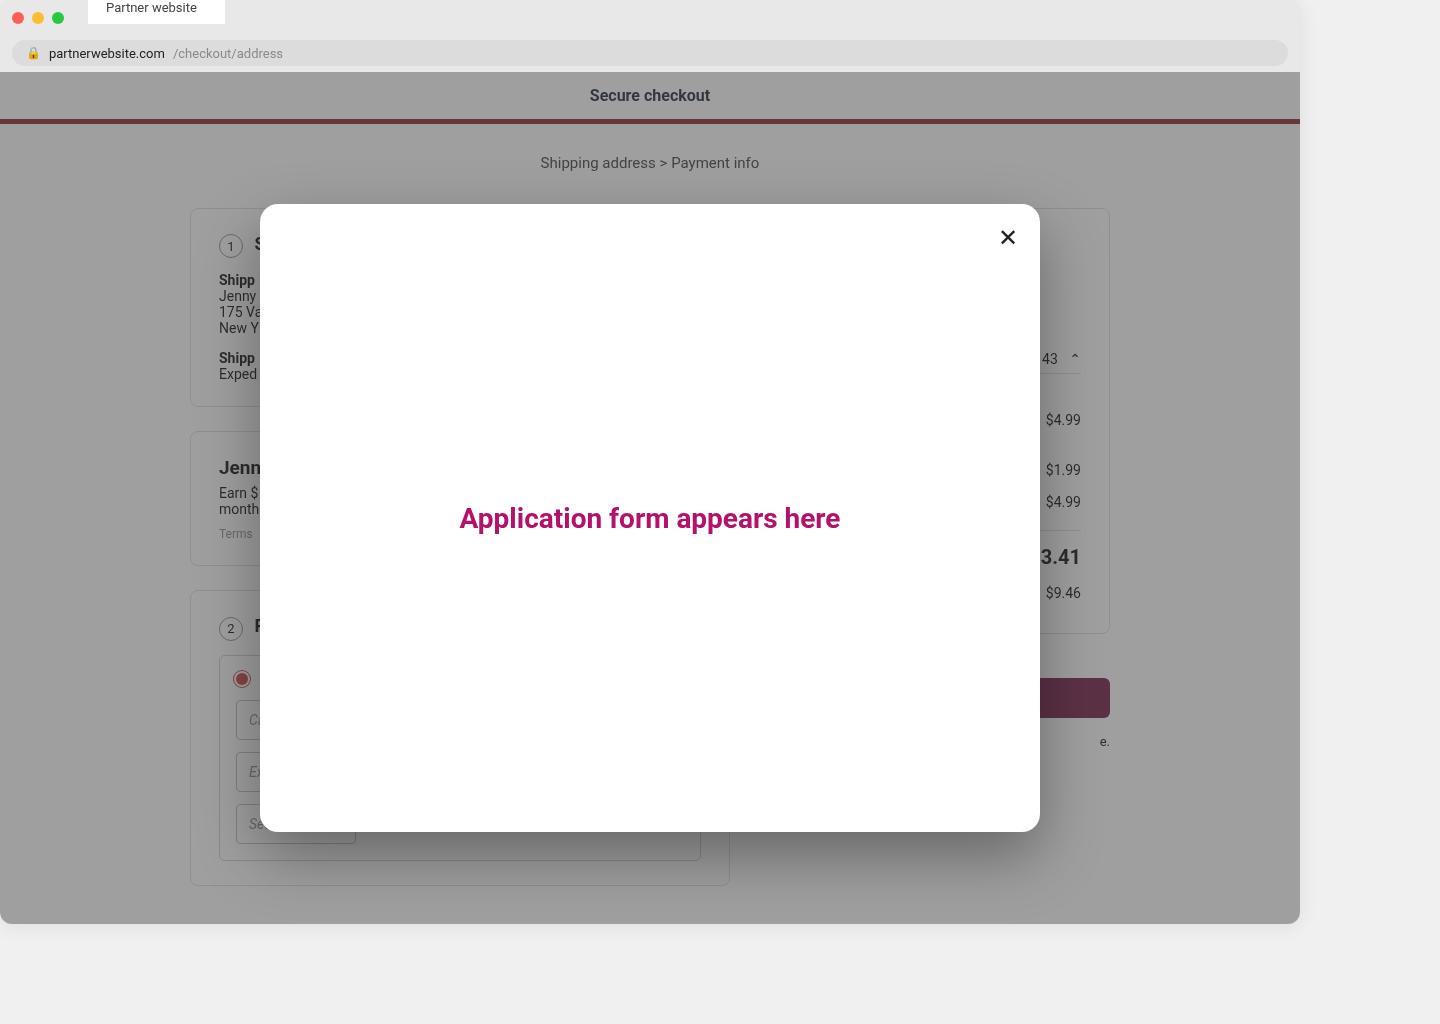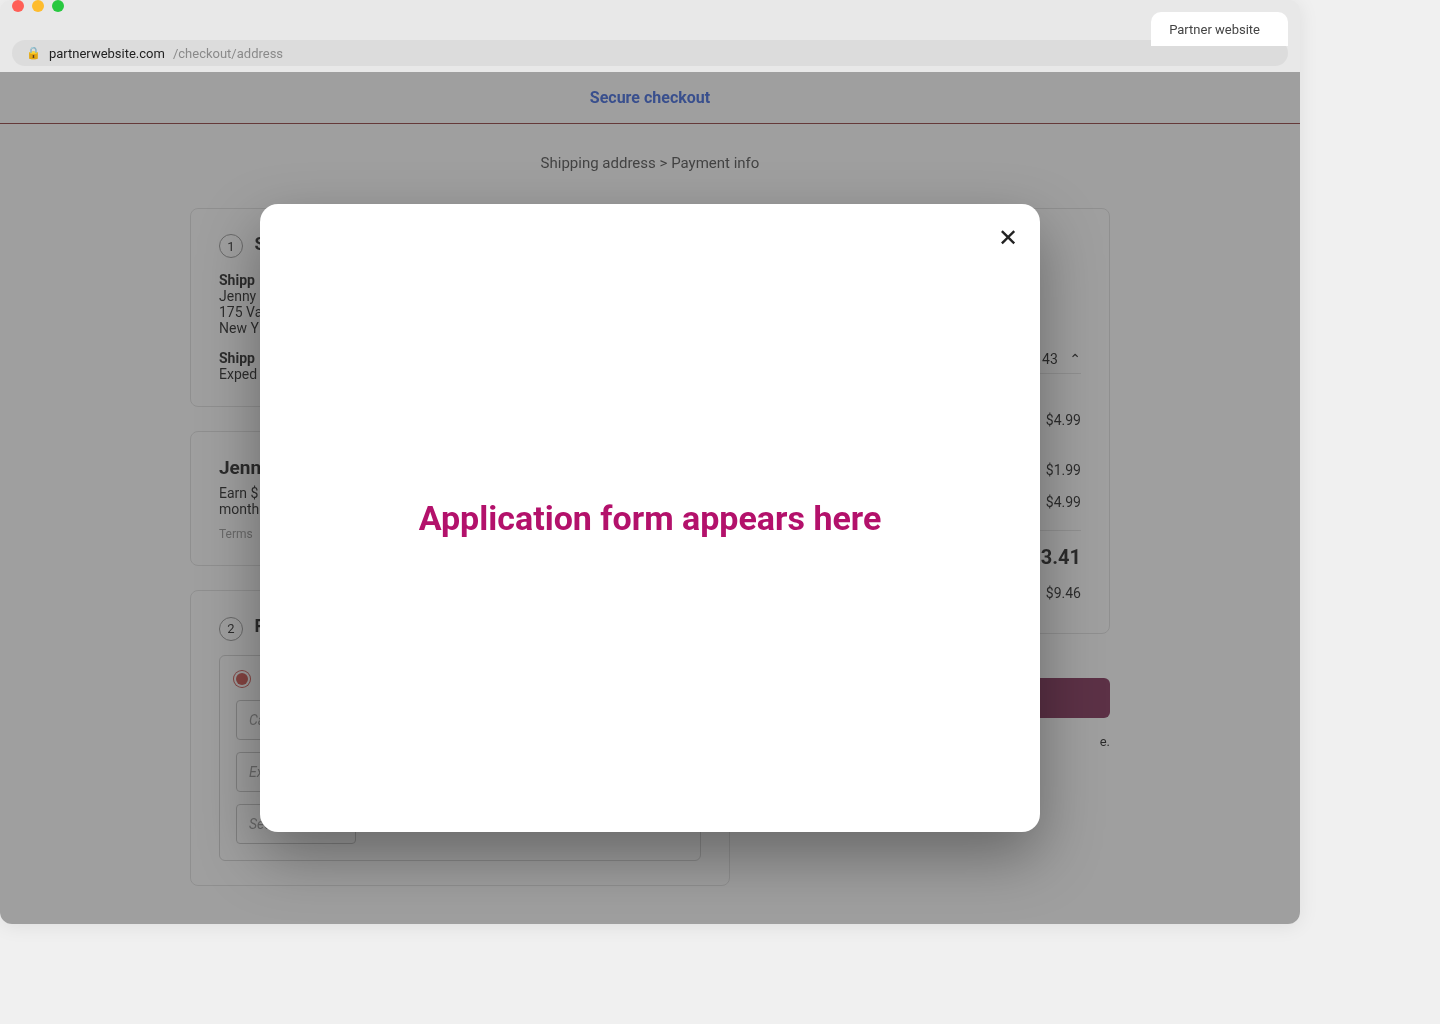--- a/index.html
+++ b/index.html
@@ -19,24 +19,23 @@
     border-radius: 12px;
     overflow: hidden;
     position: relative;
     box-shadow: 0 2px 20px rgba(0,0,0,0.08);
   }
   
   .browser-chrome {
     height: 40px;
     background: #e8e8e8;
     display: flex;
-    align-items: flex-start;
-    padding: 0 12px;
-    position: relative;
-    flex-direction: column;
+    align-items: flex-end;
+    padding: 16px 12px;
+    position: relative;
   }
   .traffic-lights { display: flex; gap: 8px; padding-right: 16px; }
   .traffic-dot { width: 12px; height: 12px; border-radius: 50%; }
   .dot-red { background: #ff5f57; }
   .dot-yellow { background: #febc2e; }
   .dot-green { background: #28c840; }
   .tab {
     background: #fff;
     border-radius: 10px 10px 0 0;
     padding: 10px 28px 10px 18px;
@@ -66,27 +65,27 @@
   .addr-field .lock { font-size: 12px; }
   .addr-field .path { color: #8a8a8a; }
   
   .page {
     background: #fff;
     height: calc(924px - 72px);
     position: relative;
   }
   .page-header {
     height: 52px;
-    border-bottom: 1px solid #7f1d1d;
+    border-bottom: 5px solid #7f1d1d;
     display: flex;
     align-items: center;
     justify-content: center;
     font-weight: 700;
     font-size: 16px;
-    color: #1d4ed8;
+    color: #0f172a;
   }
   .page-inner {
     padding: 30px 190px 0 190px;
   }
   .breadcrumb {
     text-align: center;
     font-size: 15px;
     color: #333;
     margin-bottom: 36px;
   }
@@ -191,21 +190,21 @@
   .modal-close {
     position: absolute;
     top: 22px; right: 22px;
     font-size: 24px;
     line-height: 1;
     cursor: pointer;
     color: #222;
     background: none; border: none;
   }
   .modal-text {
-    font-size: 34px;
+    font-size: 28px;
     font-weight: 700;
     color: #b3116b;
   }
 </style>
 </head>
 <body>
 
 <div class="viewport">
 
   <div class="browser-chrome">

